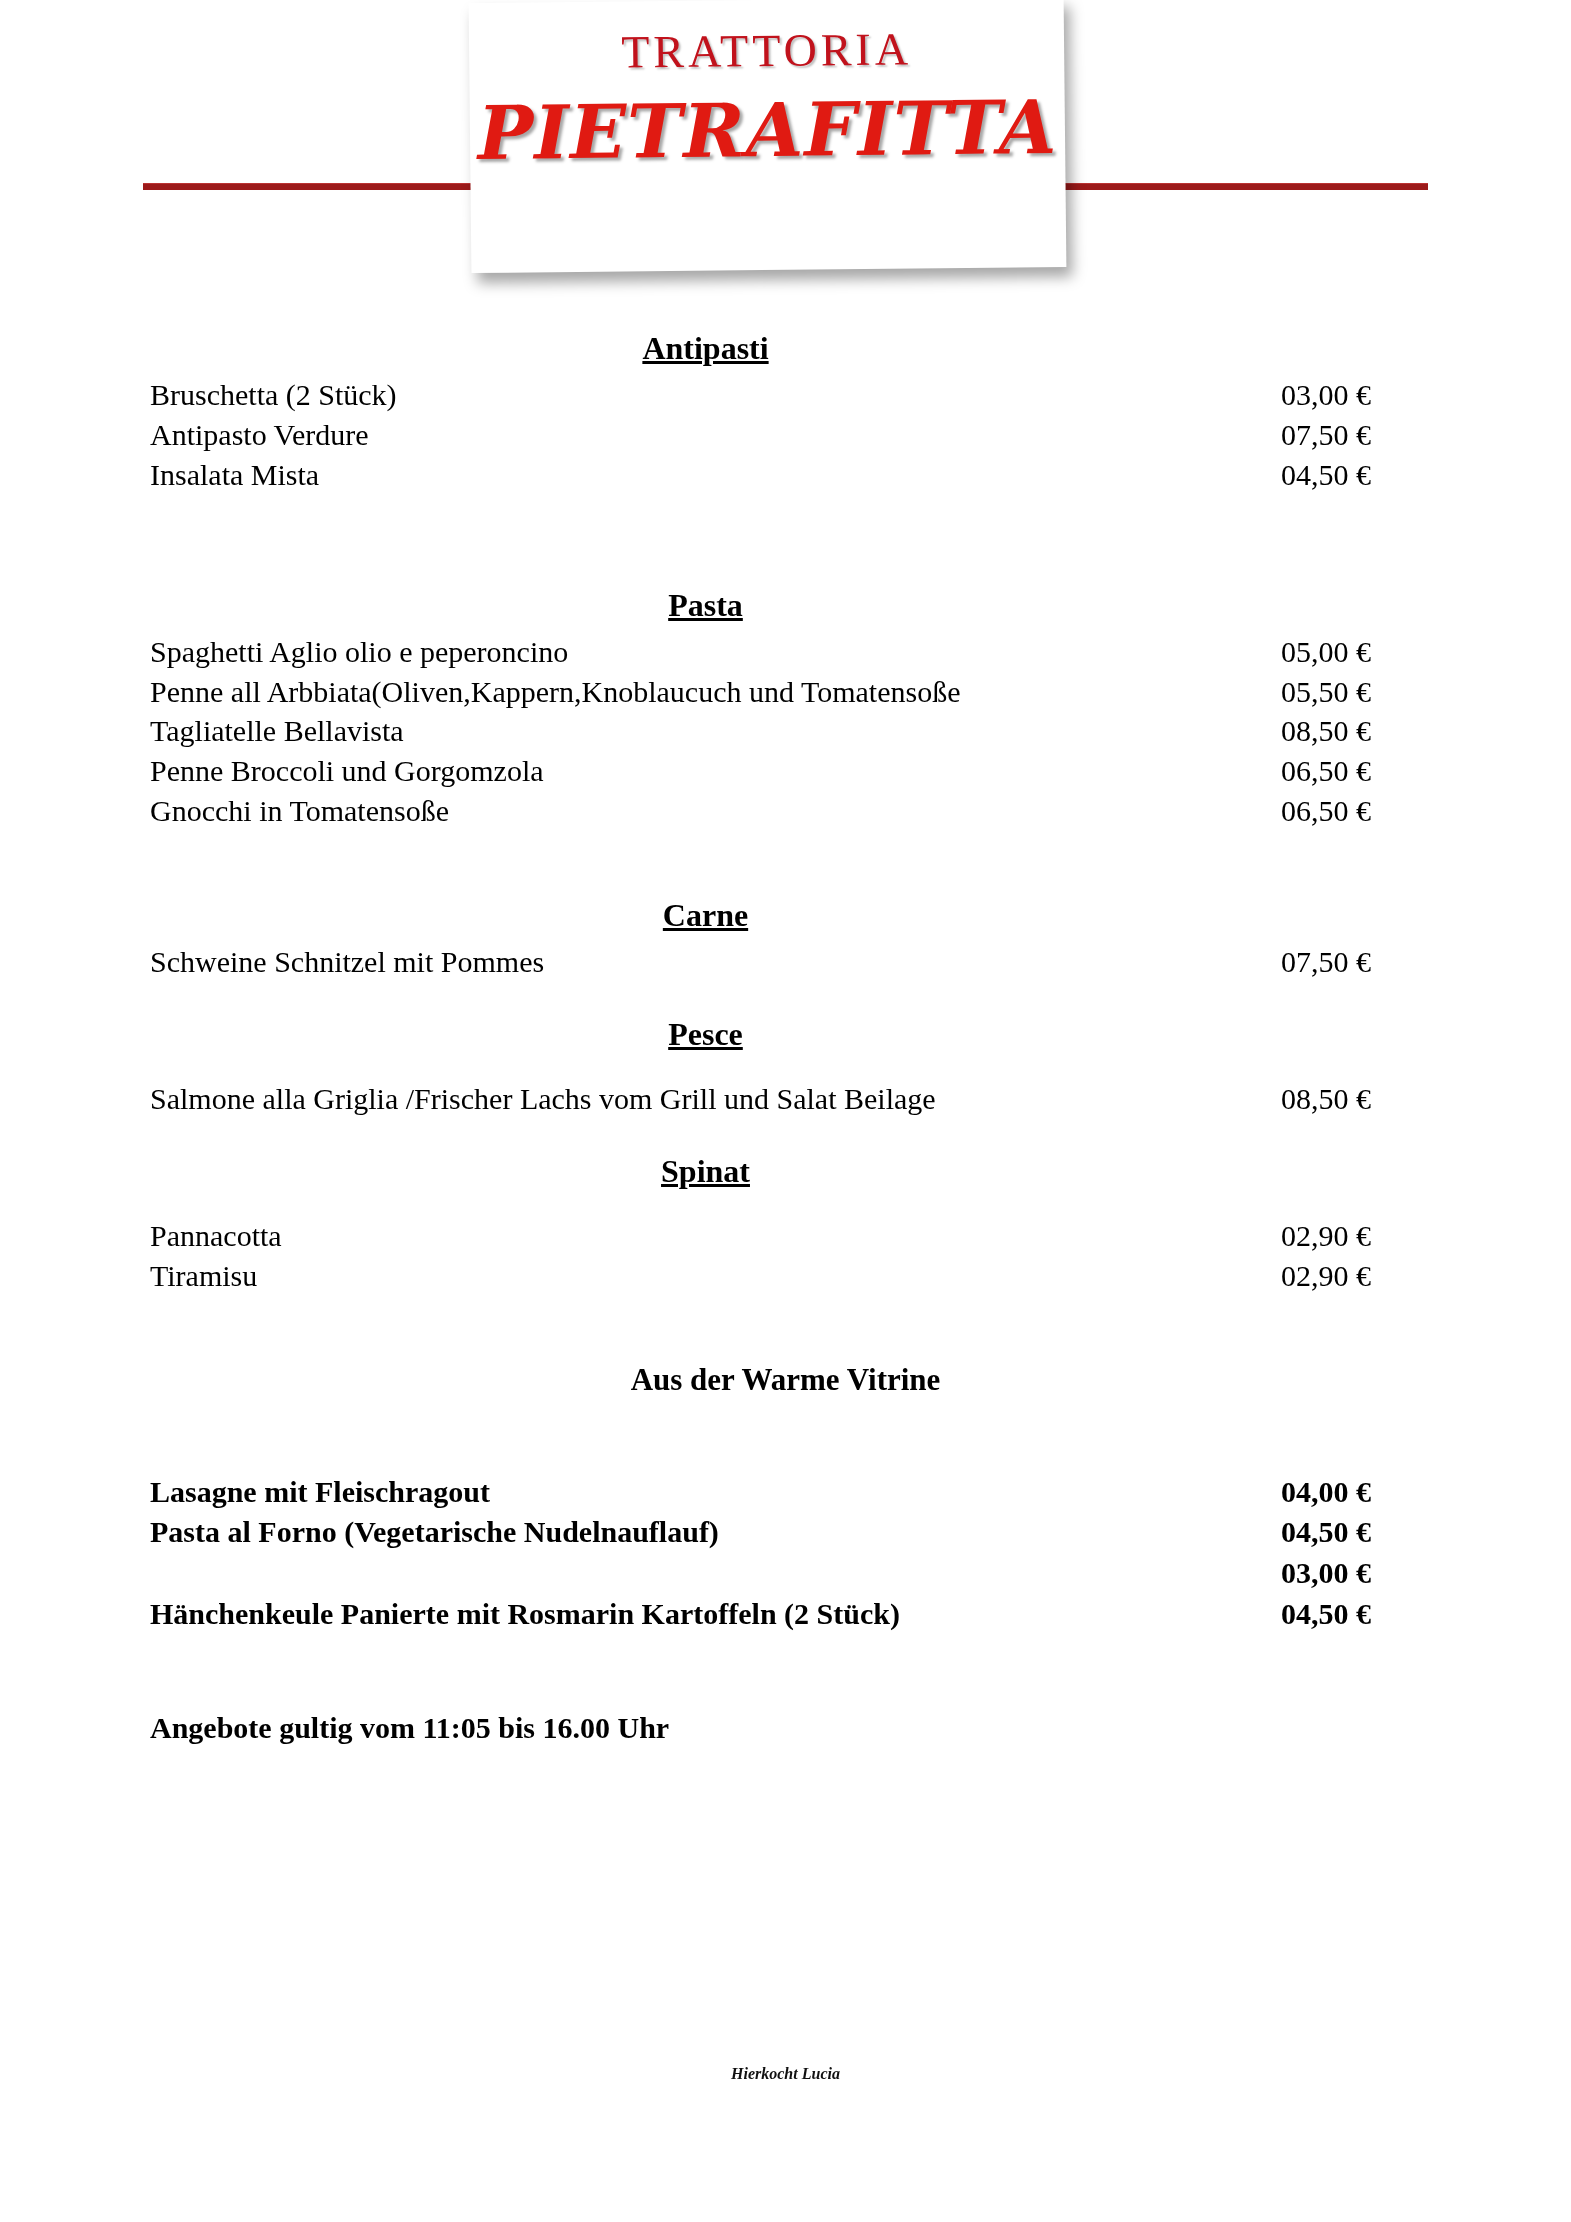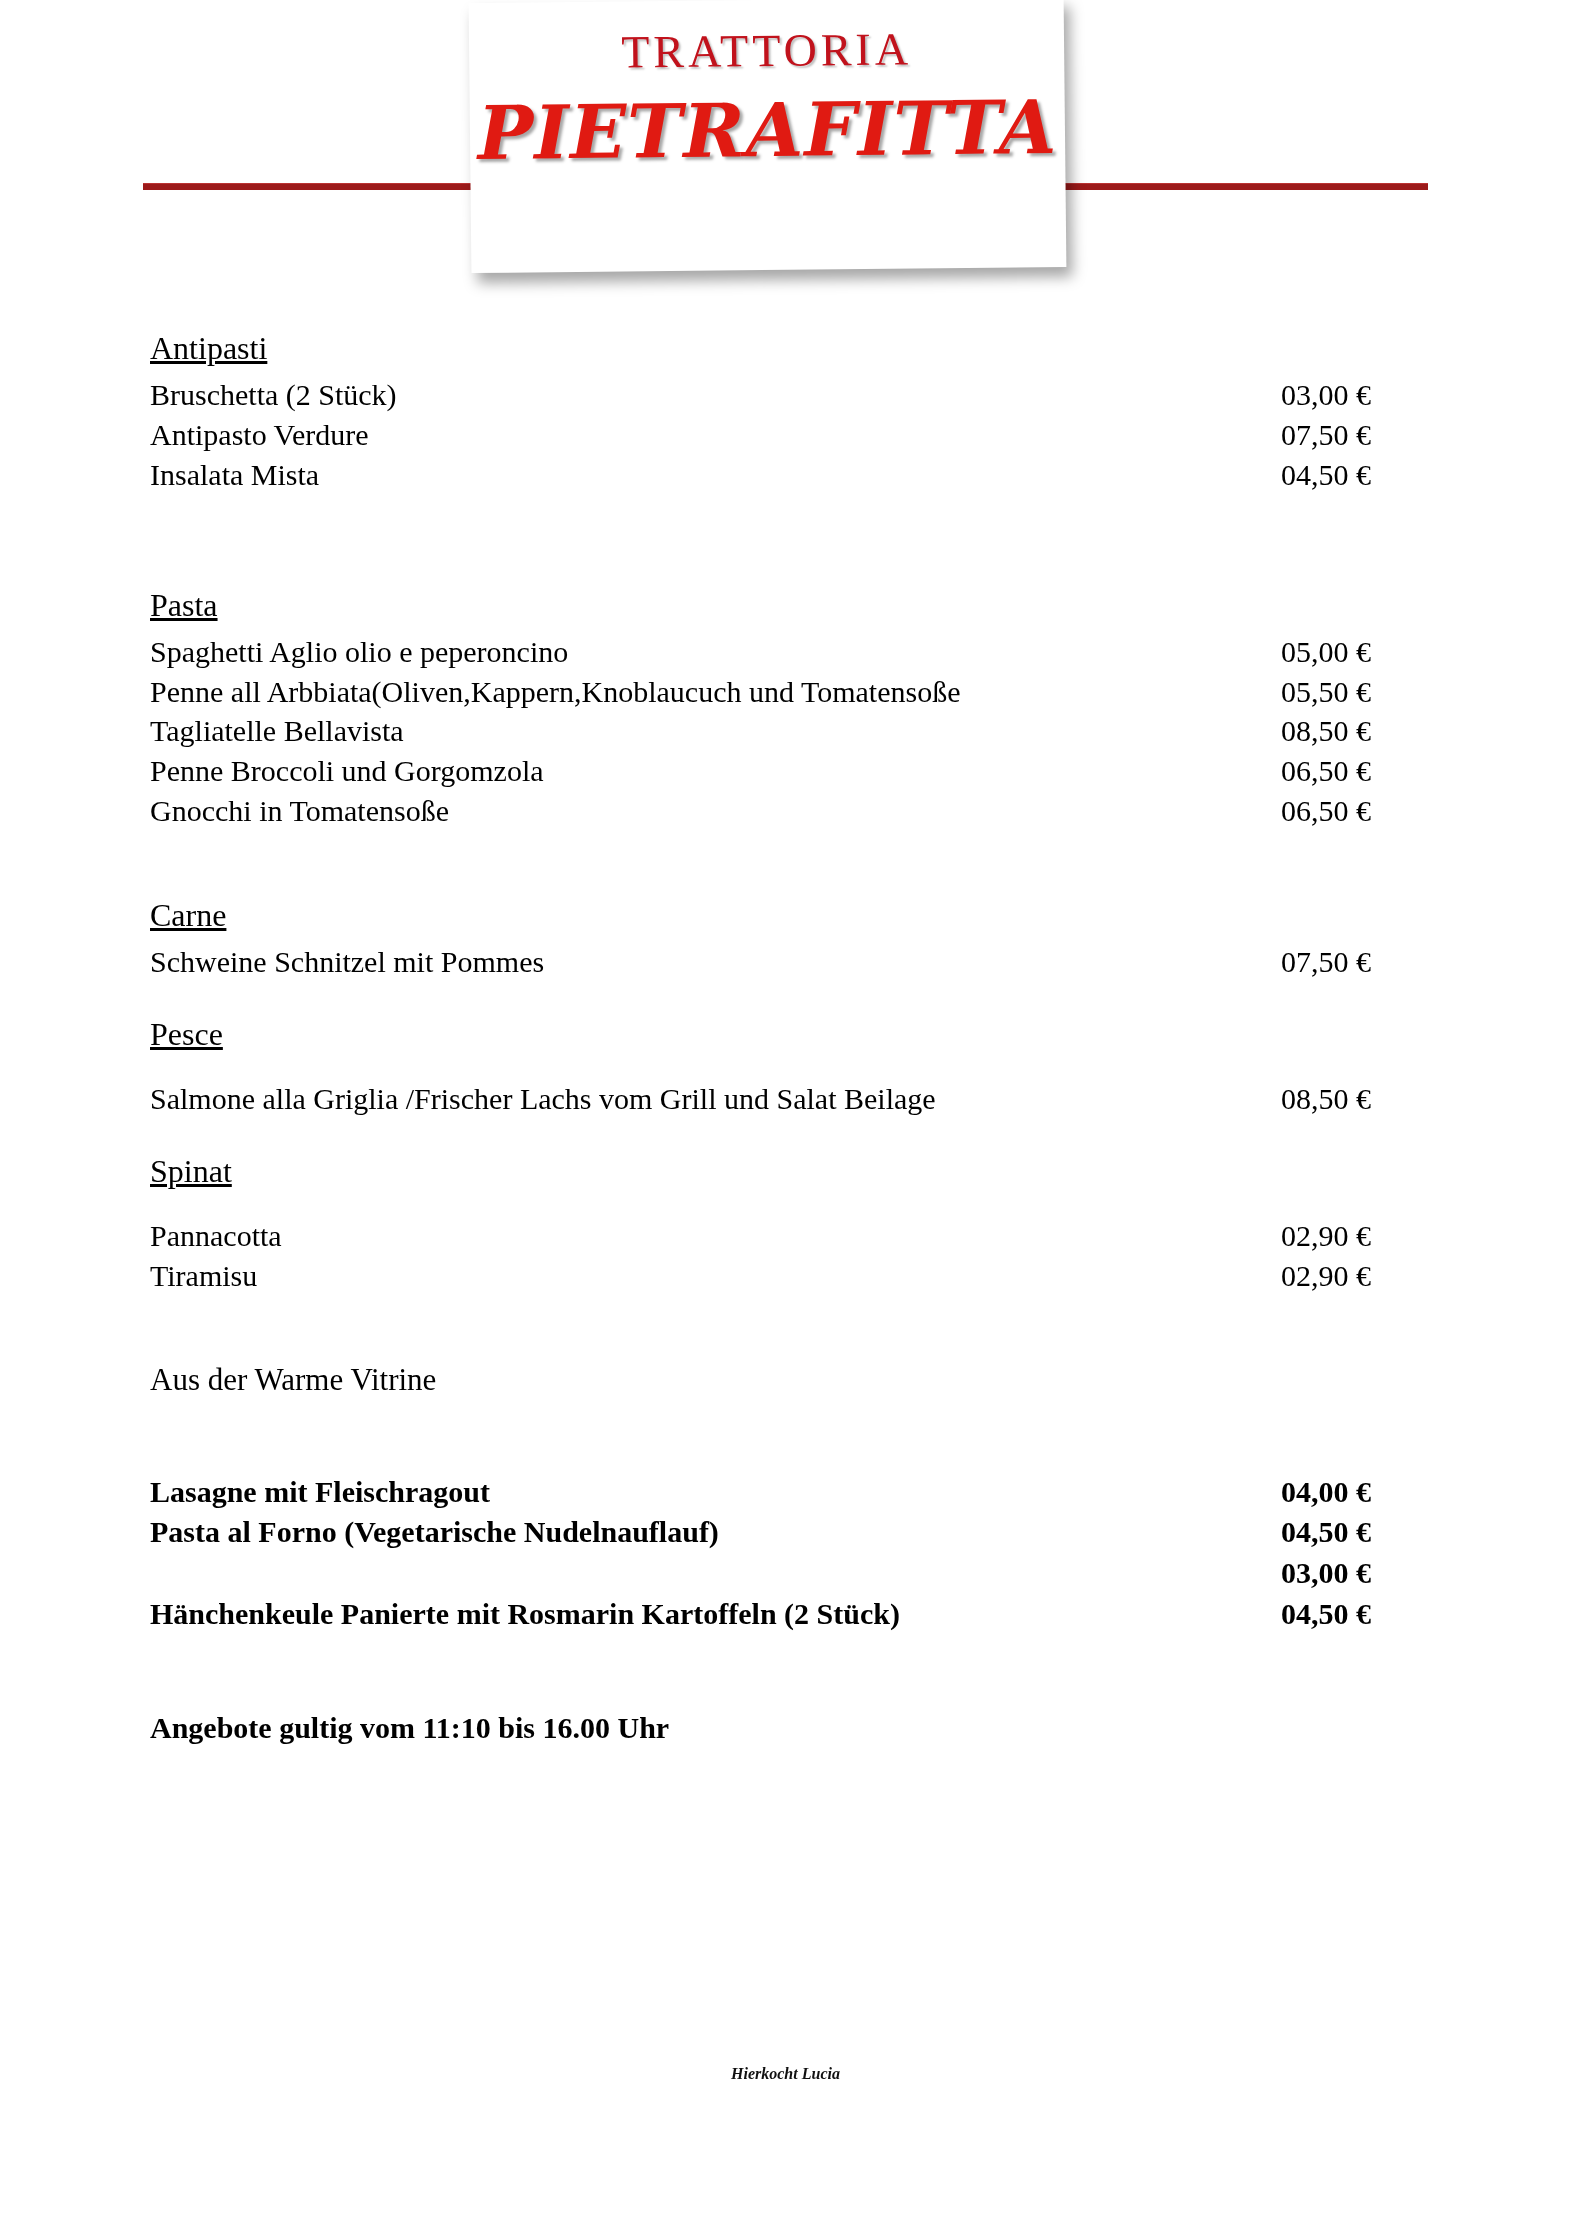--- a/index.html
+++ b/index.html
@@ -95,22 +95,22 @@
     padding: 18px 0 16px 0;
     color: #1a1a1a;
   }
 
   
   .menu {
     margin: 0 150px 0 150px;
     padding-top: 40px;
   }
   .section-title {
-    text-align: left;
-    font-weight: normal;
+    text-align: center;
+    font-weight: bold;
     font-size: 32px;
     text-decoration: underline;
     margin: 0 0 8px 0;
     padding-right: 160px;
   }
   .section-title.nounderline {
     text-decoration: none;
     padding-right: 0;
     font-size: 31px;
   }
@@ -294,17 +294,17 @@
           <span class="price">03,00 €</span>
         </div>
         <div class="row">
           <span class="name">Hänchenkeule Panierte mit Rosmarin Kartoffeln (2 Stück)</span>
           <span class="spacer"></span>
           <span class="price">04,50 €</span>
         </div>
       </div>
     </div>
 
-    <div class="validity">Angebote gultig vom 11:10 bis 16.00 Uhr</div>
+    <div class="validity">Angebote gultig vom 11:05 bis 16.00 Uhr</div>
   </div>
 
   <div class="footer">Hierkocht Lucia</div>
 </div>
 
 </body></html>

